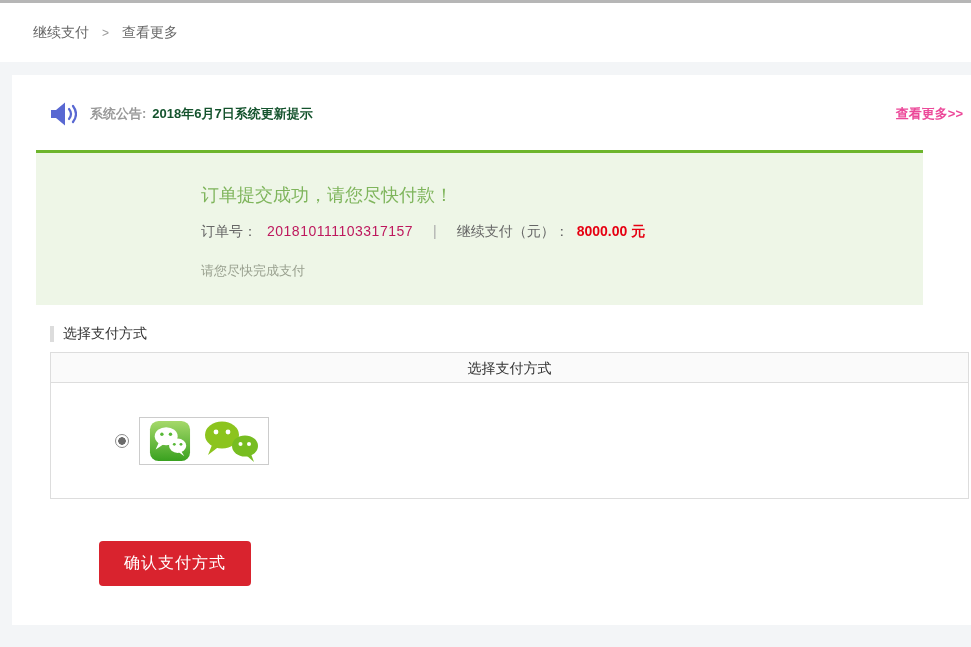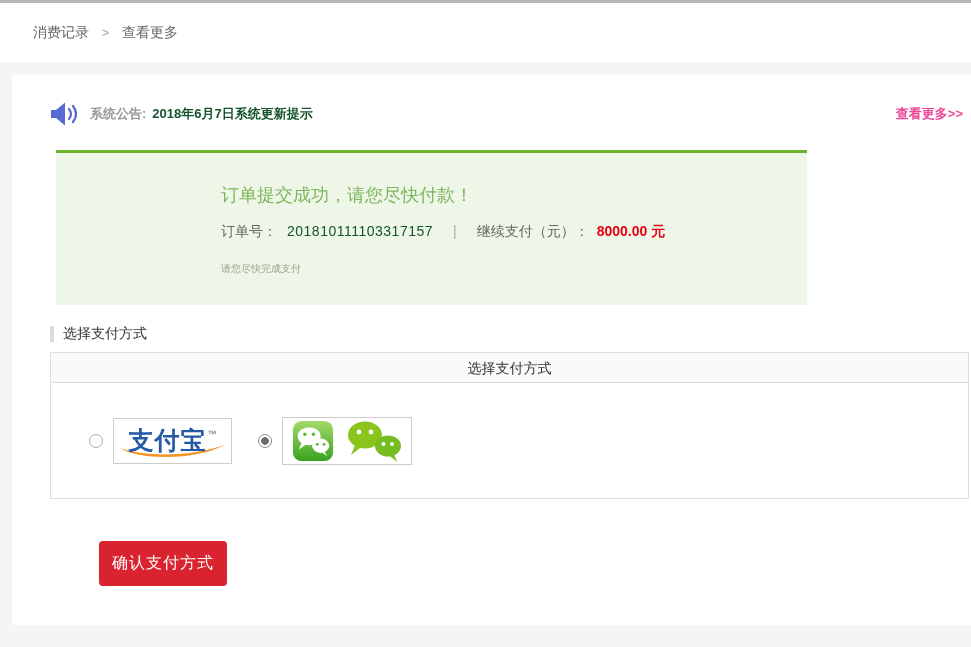--- a/index.html
+++ b/index.html
@@ -18,29 +18,29 @@
   .page-bg { position:absolute; top:62px; left:0; right:0; bottom:0; background:#f3f5f7; }
   .card { position:absolute; left:12px; top:75px; width:959px; height:550px; background:#fff; }
 
   .announce { position:absolute; left:38px; right:8px; top:27px; display:flex; align-items:center; font-size:13px;font-weight:bold; }
   .announce-icon { width:27px; height:24px; margin-right:13px; display:inline-flex; flex:none; }
   .announce-label { color:#999; margin-right:6px; }
   .announce-text { color:#14532d; cursor:pointer; }
   .announce-more { margin-left:auto; color:#ec4899; text-decoration:none; font-size:13px; cursor:pointer; }
 
   .banner {
-    position:absolute; left:44px; width:751px; top:75px; height:155px;
+    position:absolute; left:24px; width:887px; top:75px; height:155px;
     background:#eef6e7; border-top:3px solid #6db52c;
   }
   .banner-title { margin:30px 0 0 165px; font-size:18px; color:#7fb55c; }
   .banner-line { margin:16px 0 0 165px; font-size:14px; color:#666; }
-  .order-no { color:#14532d; margin-left:10px; letter-spacing:0.5px; }
+  .order-no { color:#be185d; margin-left:10px; letter-spacing:0.5px; }
   .line-divider { margin:0 20px; color:#aaa; }
   .amount { color:#e60012; font-weight:bold; margin-left:8px; }
-  .banner-note { margin:21px 0 0 165px; font-size:10px; color:#99a08f; }
+  .banner-note { margin:21px 0 0 165px; font-size:13px; color:#99a08f; }
 
   .section-heading { position:absolute; left:38px; top:250px; display:flex; align-items:center; font-size:14px; color:#333; }
   .heading-bar { width:4px; height:16px; background:#dcdcdc; margin-right:9px; }
 
   .pay-table { position:absolute; left:38px; top:277px; width:919px; border:1px solid #ddd; }
   .pay-header {
     height:30px; line-height:30px; text-align:center; background:#fafafa;
     border-bottom:1px solid #ddd; font-size:14px; color:#333;
   }
   .pay-body { height:115px; display:flex; align-items:center; padding-left:38px; background:#fff; }
@@ -52,32 +52,32 @@
   .method input:checked { background:radial-gradient(circle,#6b6b6b 0 3.5px,#fff 4px); border-color:#8a8a8a; }
   .logo-box { border:1px solid #ccc; background:#fff; display:flex; align-items:center; justify-content:center; }
   .alipay-box { width:119px; height:46px; position:relative; }
   .alipay-text { font-size:25px; font-weight:bold; color:#2559a7; letter-spacing:1px; position:relative; z-index:1; }
   .alipay-tm { font-size:9px; color:#666; position:relative; z-index:1; margin:-14px 0 0 1px; }
   .alipay-swoosh { position:absolute; left:4px; bottom:4px; width:110px; height:16px; }
   .method.wechat { margin-left:26px; }
   .wechat-box { width:130px; height:48px; gap:11px; }
 
   .confirm-btn {
-    position:absolute; left:87px; top:466px; width:128px; height:45px;
+    position:absolute; left:87px; top:466px; width:152px; height:45px;
     background:#d9232e; color:#fff; border:none; border-radius:4px;
     font-size:16px; cursor:pointer; font-family:inherit; letter-spacing:1px;
   }
 </style>
 </head>
 <body>
 
 <div class="top-line"></div>
 
 <div class="breadcrumb-bar">
-  <span class="crumb">消费记录</span>
+  <span class="crumb">继续支付</span>
   <span class="crumb-sep">&gt;</span>
   <span class="crumb">查看更多</span>
 </div>
 
 <div class="page-bg"></div>
 
 <div class="card">
 
   <div class="announce">
     <span class="announce-icon">
@@ -102,30 +102,20 @@
 
   <div class="section-heading">
     <span class="heading-bar"></span>
     <span>选择支付方式</span>
   </div>
 
   <div class="pay-table">
     <div class="pay-header">选择支付方式</div>
     <div class="pay-body">
 
-      <label class="method alipay">
-        <input type="radio" name="paymethod" style="">
-        <span class="logo-box alipay-box">
-          <span class="alipay-text">支付宝</span>
-          <span class="alipay-tm">™</span>
-          <svg class="alipay-swoosh" viewBox="0 0 110 16">
-            <path d="M2,5 C30,15 80,13 108,1 C82,17 22,18 2,5 Z" fill="#f7931e"></path>
-          </svg>
-        </span>
-      </label>
 
       <label class="method wechat">
         <input type="radio" name="paymethod" checked="" style="">
         <span class="logo-box wechat-box">
           <svg width="42" height="42" viewBox="0 0 44 44">
             <defs>
               <linearGradient id="wxg" x1="0" y1="0" x2="0" y2="1">
                 <stop offset="0" stop-color="#a6d96a"></stop>
                 <stop offset="1" stop-color="#39a11f"></stop>
               </linearGradient>

